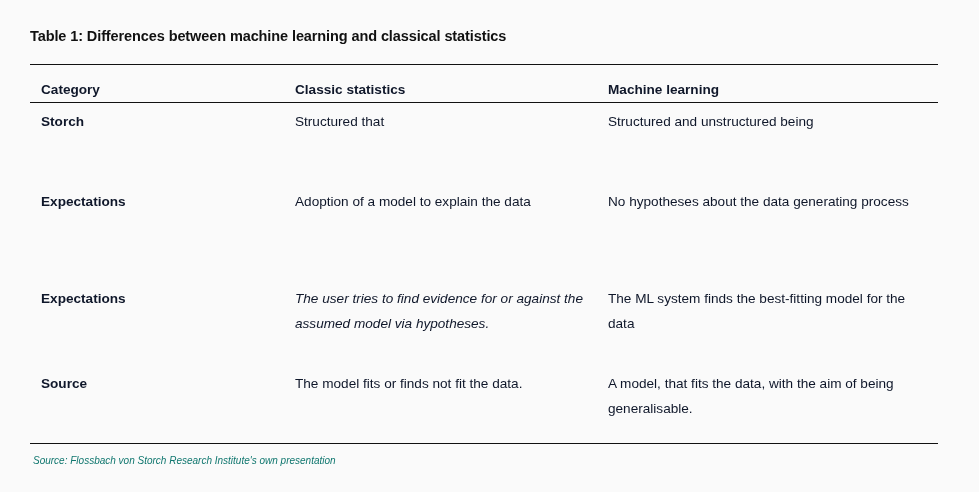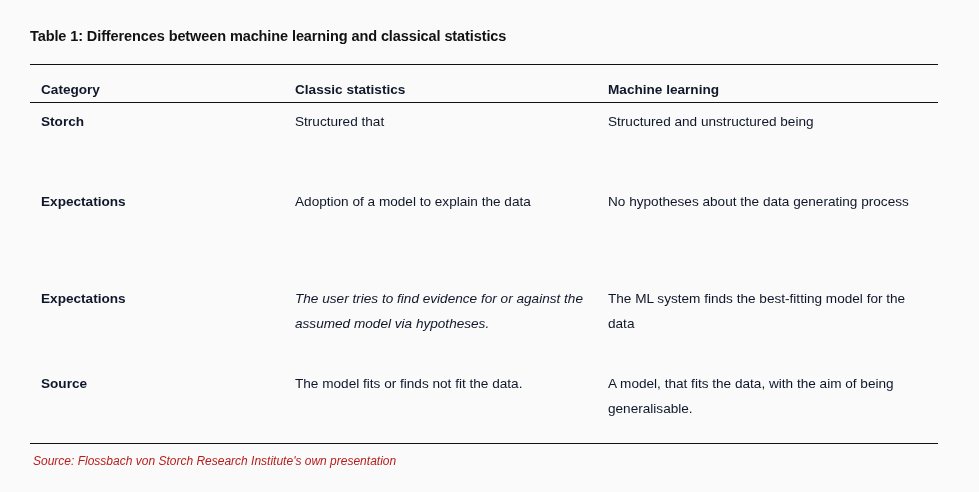--- a/index.html
+++ b/index.html
@@ -108,24 +108,24 @@
     text-align: justify;
     text-align-last: left;
     font-style: italic;
   }
 
   
   .source-note {
     position: absolute;
     left: 33px;
     top: 452px;
-    font-size: 12px;
+    font-size: 10px;
     font-style: italic;
     line-height: 18px;
-    color: #b91c1c;
+    color: #0f766e;
     white-space: nowrap;
   }
 </style>
 </head>
 <body>
 
 <div class="page">
 
   <div class="table-caption">Table 1: Differences between machine learning and classical statistics</div>
 

